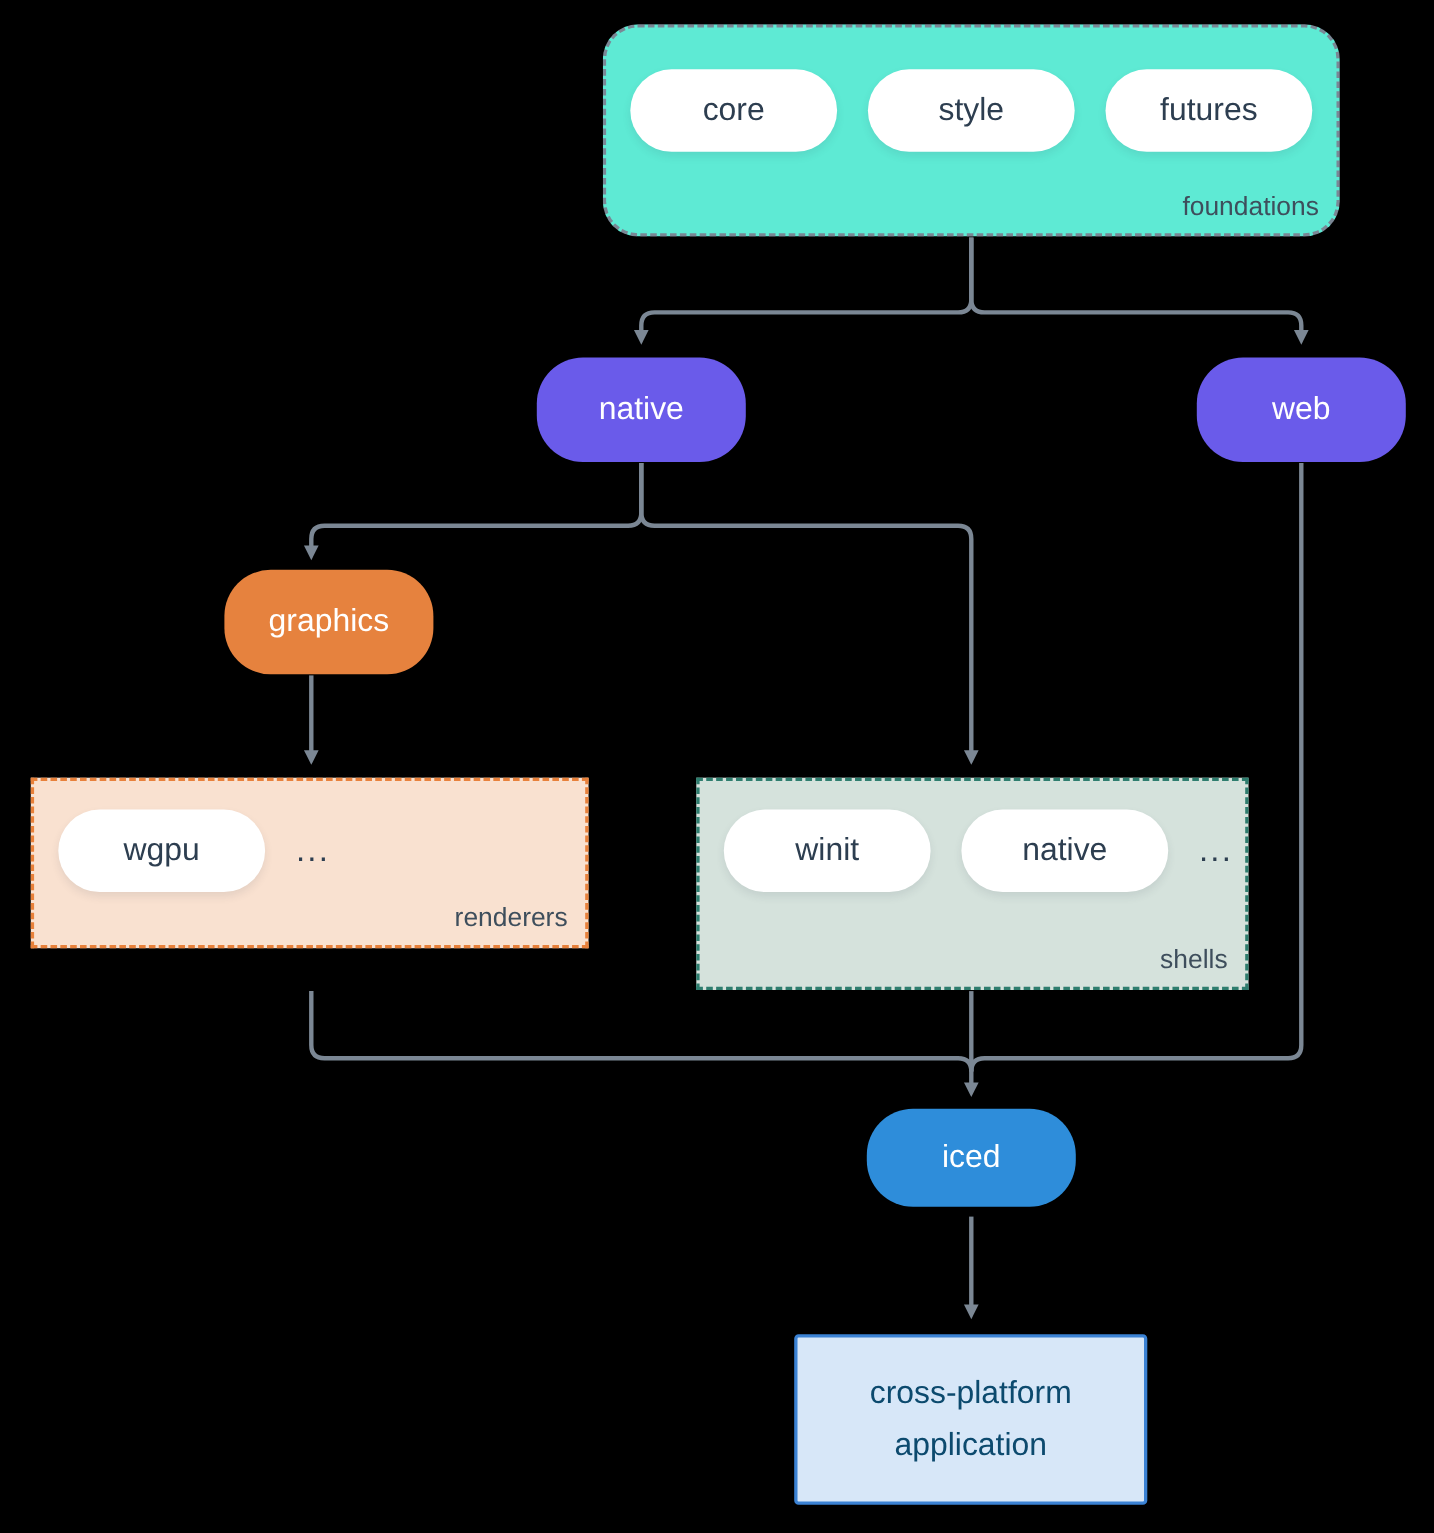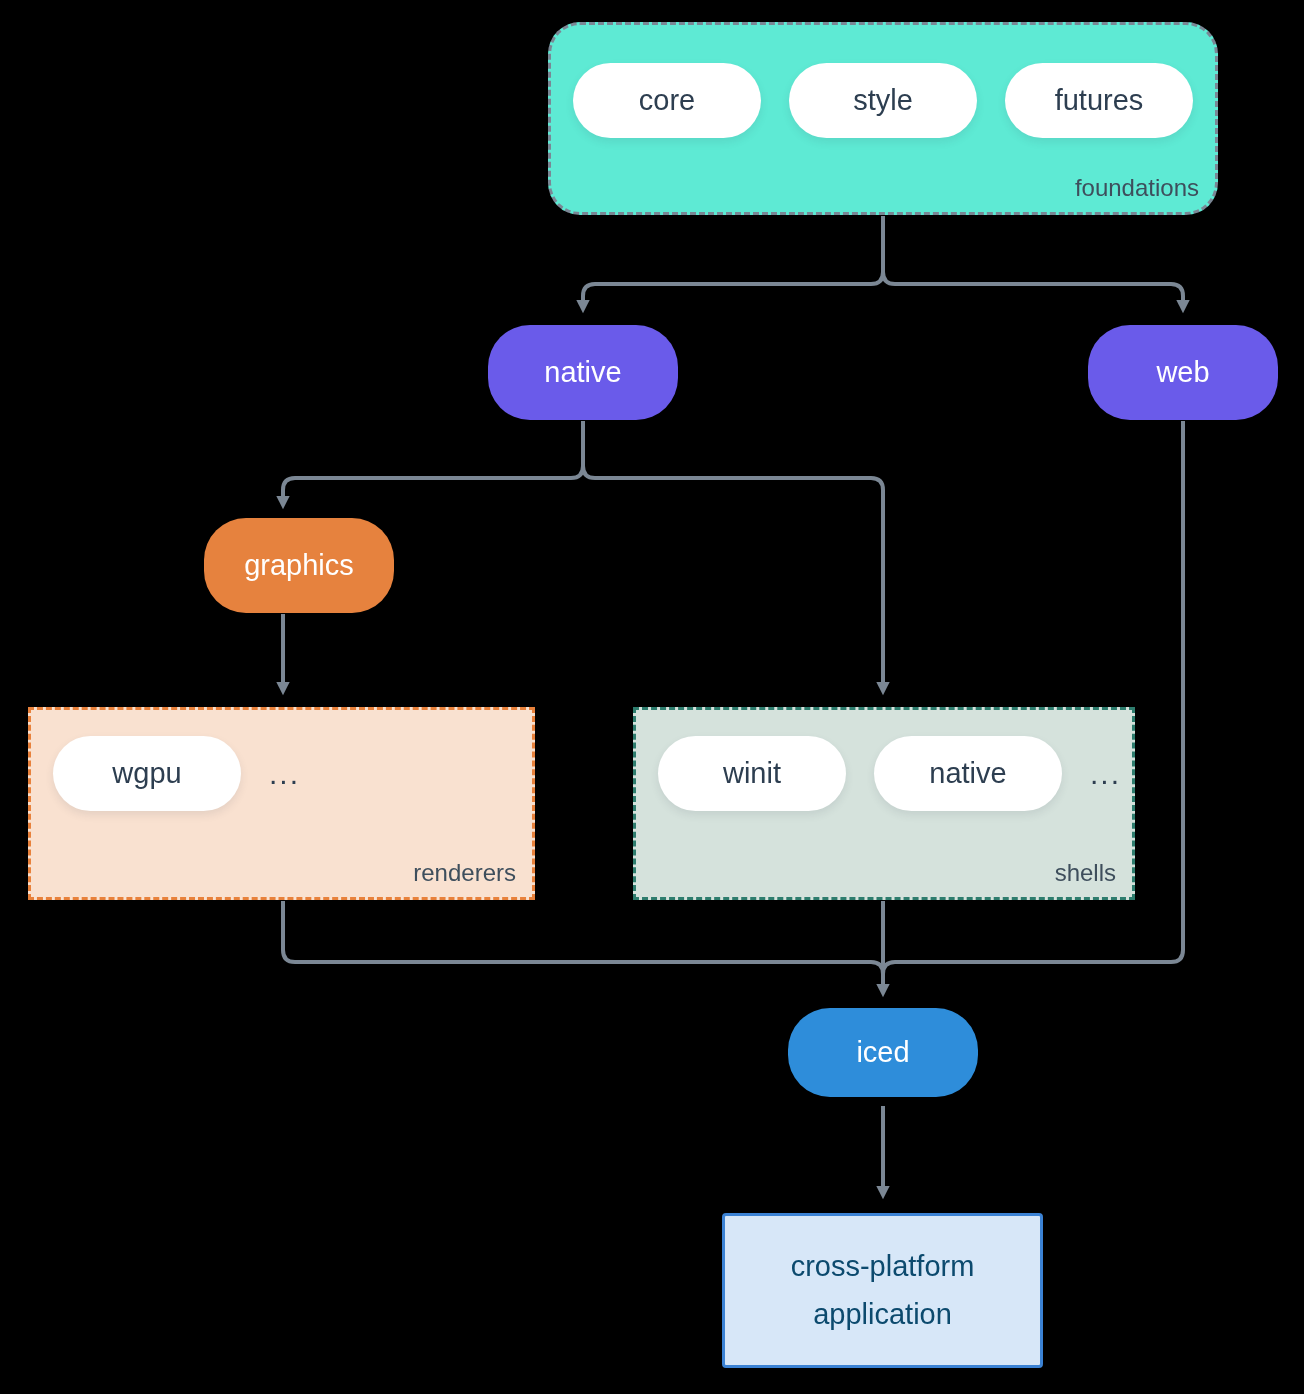--- a/index.html
+++ b/index.html
@@ -133,21 +133,21 @@
       <div class="pill-white">futures</div>
     </div>
     <div class="group-label">foundations</div>
   </div>
 
   <div class="pill-color pill-native">native</div>
   <div class="pill-color pill-web">web</div>
 
   <div class="pill-color pill-graphics">graphics</div>
 
-  <div class="group-box group-renderers" style="left:28px; top:707px; width:507px; height:193px;">
+  <div class="group-box group-renderers" style="left:28px; top:707px; width:507px; height:155px;">
     <div class="pill-row pad-inner">
       <div class="pill-white">wgpu</div>
       <div class="ellipsis">...</div>
     </div>
     <div class="group-label">renderers</div>
   </div>
 
   <div class="group-box group-shells" style="left:633px; top:707px; width:502px; height:193px;">
     <div class="pill-row pad-inner">
       <div class="pill-white">winit</div>

